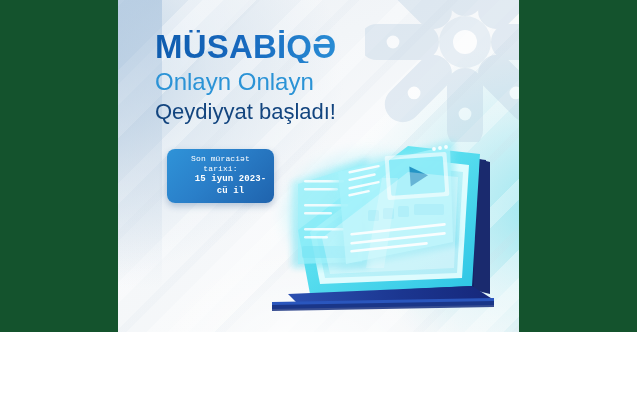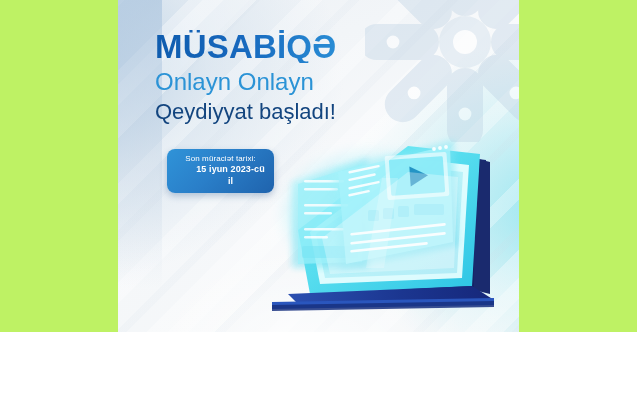--- a/index.html
+++ b/index.html
@@ -5,21 +5,21 @@
 <style>
   html,body{margin:0;padding:0;background:#ffffff;}
   body{
     width:637px;height:400px;overflow:hidden;position:relative;
     font-family:"Liberation Sans","DejaVu Sans",sans-serif;
   }
 
   
   #poster-frame{
     position:absolute;left:0;top:0;width:637px;height:332px;
-    background:#bef264;overflow:hidden;
+    background:#14532d;overflow:hidden;
   }
 
   
   #artwork{
     position:absolute;left:118px;top:0;width:401px;height:400px;
     overflow:hidden;
     background:#f4f6f8;
   }
 
   
@@ -105,20 +105,21 @@
   .date-pill{
     position:absolute;left:49px;top:149px;
     width:107px;min-height:30px;
     border-radius:8px;
     background:linear-gradient(135deg,#2f93d8 0%,#2a7fc9 45%,#1f63ad 100%);
     box-shadow:0 3px 7px rgba(20,70,130,.28);
     color:#ffffff;
     display:flex;flex-direction:column;align-items:center;justify-content:center;
     padding:5px 6px 6px;box-sizing:border-box;
     text-align:center;
+    font-family:Liberation Mono, monospace;
   }
   .date-pill .dp-1{font-size:8px;font-weight:400;line-height:1.25;letter-spacing:.1px;}
   .date-pill .dp-2{font-size:9px;font-weight:700;line-height:1.3;letter-spacing:.1px;margin-left:20px;}
 
   
   .laptop{position:absolute;left:140px;top:118px;width:255px;height:200px;}
   .laptop svg{width:100%;height:100%;display:block;overflow:visible;}
 
   
   .logo-lockup{

